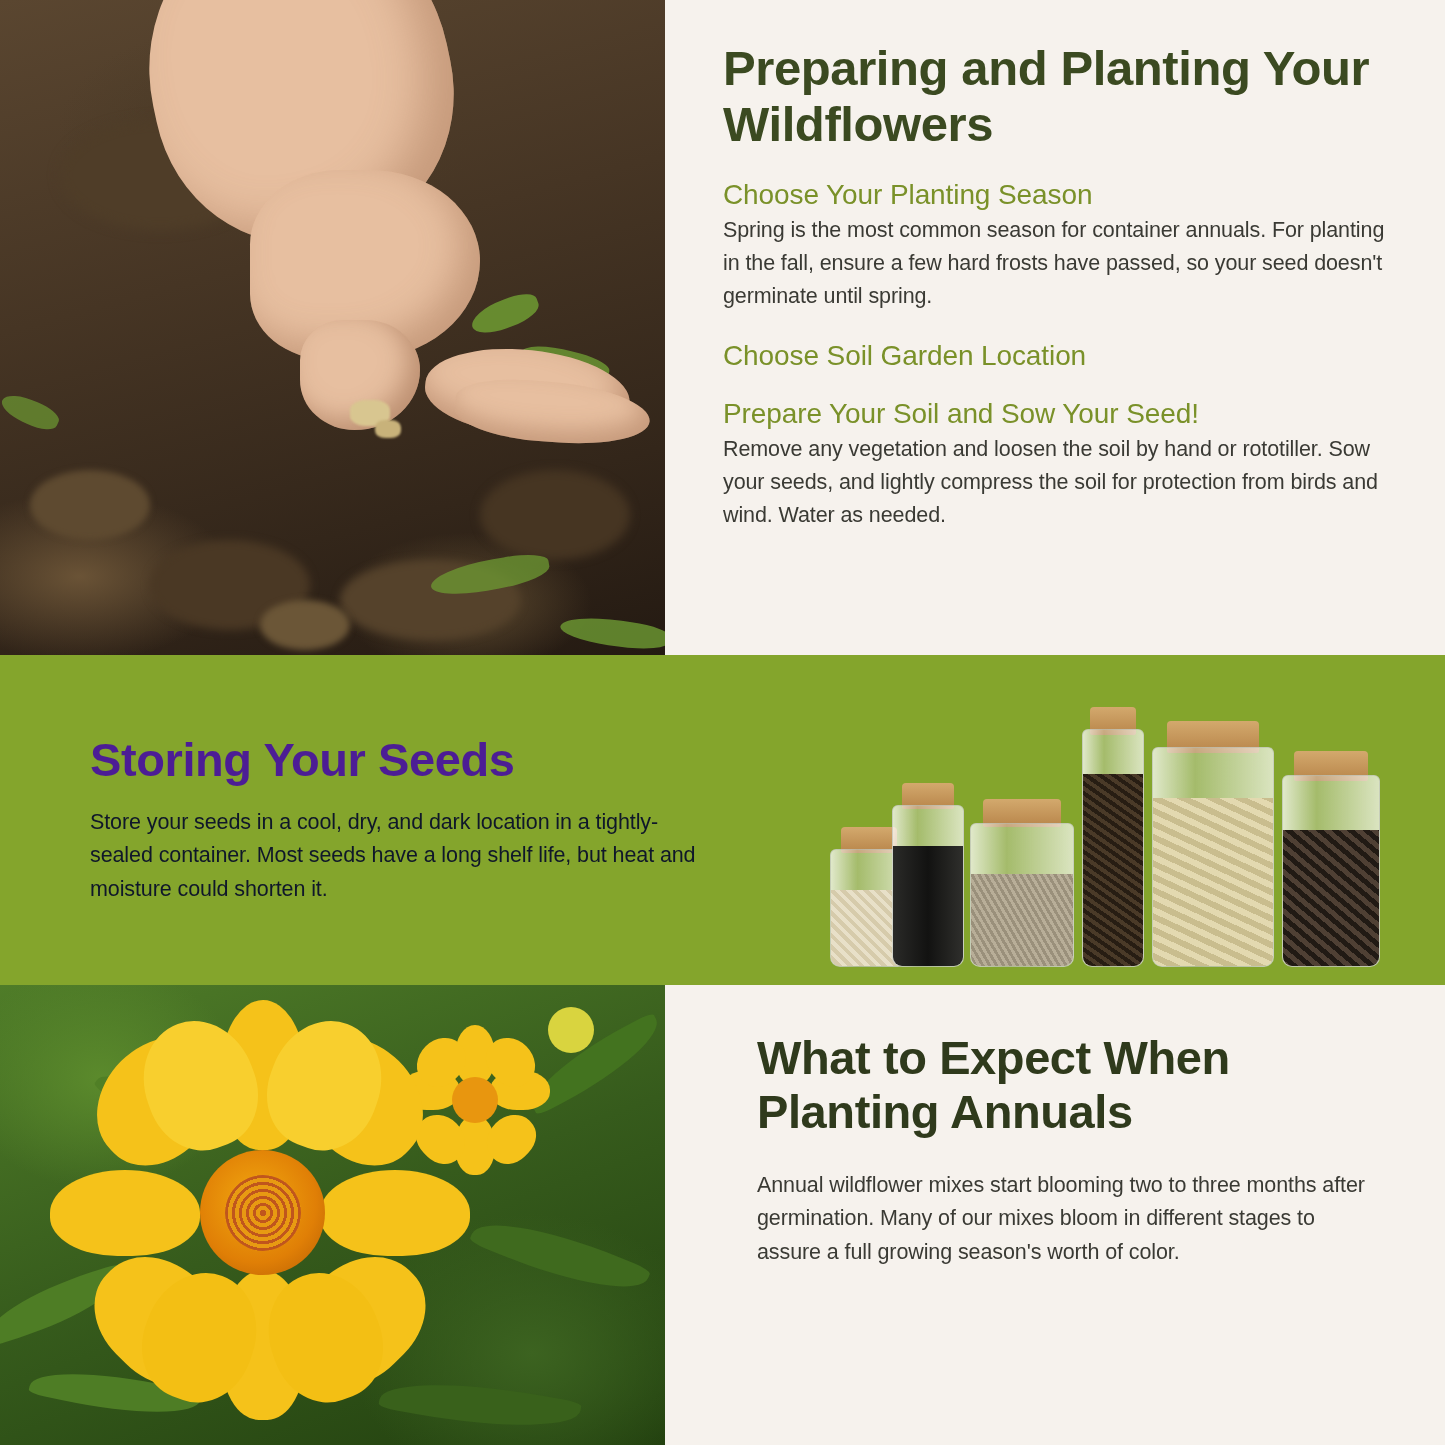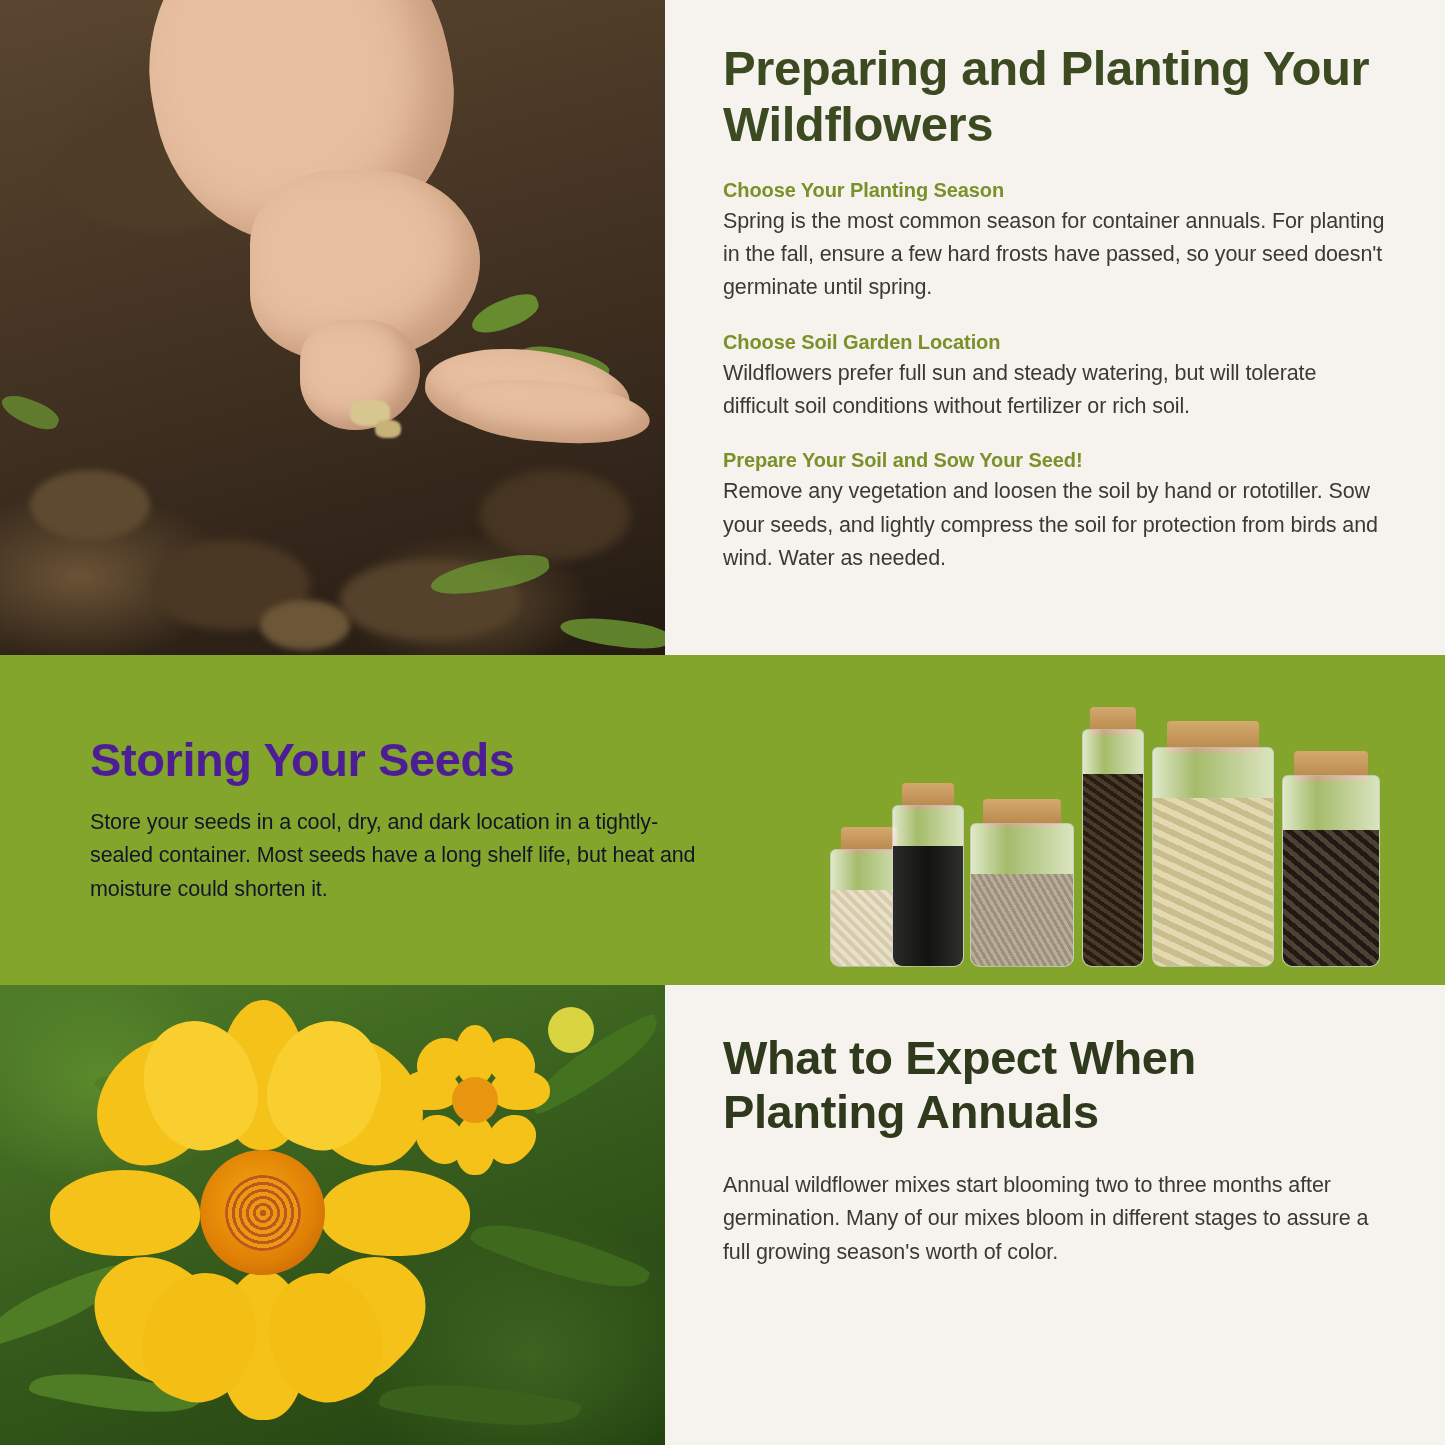--- a/index.html
+++ b/index.html
@@ -23,21 +23,21 @@
     background: #3b2a1c;
   }
   .sec1-text {
     flex: 1; padding: 40px 60px 0 58px;
   }
   .h1 {
     font-size: 49px; line-height: 1.15; font-weight: bold;
     color: #3b4a21; letter-spacing: -0.4px;
   }
   .sub {
-    font-size: 20px; font-weight: bold; color: #7a9129;
+    font-size: 28px; font-weight: normal; color: #7a9129;
     margin-top: 26px; letter-spacing: -0.1px;
   }
   .body {
     font-size: 21.5px; line-height: 1.55; color: #3a3a34;
     margin-top: 3px; letter-spacing: -0.1px;
   }
 
   
   .sec2 {
     position: absolute; top: 655px; left: 0;
@@ -72,21 +72,21 @@
   .jar .cork {
     position: absolute; left: 50%; transform: translateX(-50%);
     background: linear-gradient(to bottom, #d3a96d, #b8854a);
     border-radius: 4px 4px 2px 2px;
   }
 
   
   .sec3 {
     position: absolute; top: 985px; left: 0;
     width: 1445px; height: 460px;
-    display: flex; background: #f6f2ed;
+    display: flex; background: #f6f2ed; gap: 34px;
   }
   .sec3-img {
     width: 665px; height: 460px; position: relative; overflow: hidden;
     background: #2f4a1c;
   }
   .sec3-text { flex: 1; padding: 46px 70px 0 58px; }
   .h3 {
     font-size: 47px; font-weight: bold; color: #2f3a1c;
     line-height: 1.15; letter-spacing: -0.4px;
   }
@@ -149,21 +149,20 @@
     <div class="sec1-text">
       <h1 class="h1">Preparing and Planting Your Wildflowers</h1>
 
       <div>
         <div class="sub">Choose Your Planting Season</div>
         <p class="body">Spring is the most common season for container annuals. For planting in the fall, ensure a few hard frosts have passed, so your seed doesn't germinate until spring.</p>
       </div>
 
       <div>
         <div class="sub">Choose Soil Garden Location</div>
-        <p class="body">Wildflowers prefer full sun and steady watering, but will tolerate difficult soil conditions without fertilizer or rich soil.</p>
       </div>
 
       <div>
         <div class="sub">Prepare Your Soil and Sow Your Seed!</div>
         <p class="body">Remove any vegetation and loosen the soil by hand or rototiller. Sow your seeds, and lightly compress the soil for protection from birds and wind. Water as needed.</p>
       </div>
     </div>
   </section>
 
   <section class="sec2">

